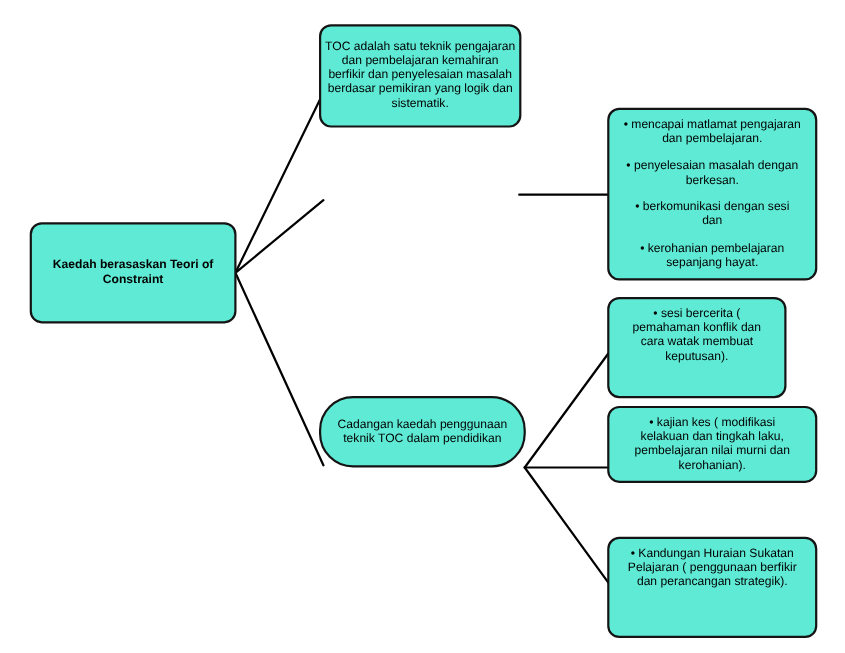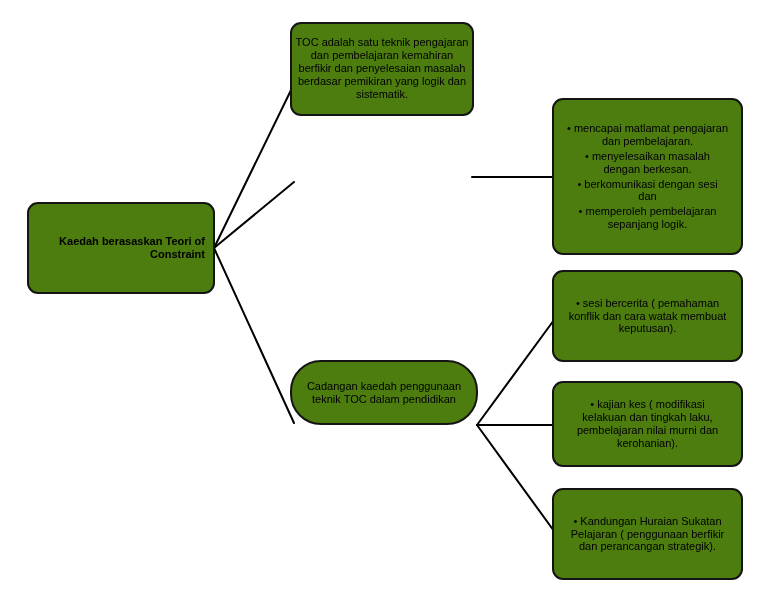--- a/index.html
+++ b/index.html
@@ -24,50 +24,50 @@
     height: 594px;
   }
   .connectors line {
     stroke: #000000;
     stroke-width: 2;
     stroke-linecap: round;
   }
   .node {
     position: absolute;
     box-sizing: border-box;
-    background: #4d7c0f;
+    background: #5eead4;
     border: 2px solid #141414;
     border-radius: 11px;
     display: flex;
     flex-direction: column;
     align-items: center;
     justify-content: center;
     text-align: center;
     font-size: 11px;
     line-height: 1.18;
     padding: 6px 8px;
   }
   .node.top-align {
     justify-content: flex-start;
     padding-top: 12px;
     padding-left: 3px;
     padding-right: 3px;
   }
-  .node.bold { font-weight: bold; text-align: right; }
-  .node.bullets { padding: 6px 13px; }
+  .node.bold { font-weight: bold; }
+  .node.bullets { padding: 6px 13px; justify-content: space-between; }
   .node.bullets .bullet-item { margin: 1px 0; }
 
   
   #node-root               { left: 27px;  top: 202px; width: 188px; height: 92px; }
   #node-definition         { left: 290px; top: 22px;  width: 184px; height: 94px; }
   #node-kelebihan          { left: 291px; top: 132px; width: 182px; height: 90px; }
   #node-kelebihan-details  { left: 552px; top: 98px;  width: 191px; height: 157px; }
   #node-cadangan           { left: 290px; top: 360px; width: 188px; height: 65px; border-radius: 31px; }
-  #node-cadangan-detail-1  { left: 552px; top: 270px; width: 191px; height: 92px; }
-  #node-cadangan-detail-2  { left: 552px; top: 381px; width: 191px; height: 86px; }
+  #node-cadangan-detail-1  { left: 552px; top: 270px; width: 163px; height: 92px; }
+  #node-cadangan-detail-2  { left: 552px; top: 369px; width: 191px; height: 70px; }
   #node-cadangan-detail-3  { left: 552px; top: 488px; width: 191px; height: 92px; }
 </style>
 </head>
 <body>
 
 <div class="canvas">
 
   <svg class="connectors" viewBox="0 0 768 594" xmlns="http://www.w3.org/2000/svg">
     <line x1="214" y1="248" x2="294" y2="84"></line>
     <line x1="214" y1="248" x2="294" y2="182"></line>
@@ -82,23 +82,23 @@
     <span>Kaedah berasaskan Teori of Constraint</span>
   </div>
 
   <div id="node-definition" class="node top-align">
     <span>TOC adalah satu teknik pengajaran dan pembelajaran kemahiran berfikir dan penyelesaian masalah berdasar pemikiran yang logik dan sistematik.</span>
   </div>
 
 
   <div id="node-kelebihan-details" class="node bullets">
     <div class="bullet-item">• mencapai matlamat pengajaran dan pembelajaran.</div>
-    <div class="bullet-item">• menyelesaikan masalah dengan berkesan.</div>
+    <div class="bullet-item">• penyelesaian masalah dengan berkesan.</div>
     <div class="bullet-item">• berkomunikasi dengan sesi dan</div>
-    <div class="bullet-item">• memperoleh pembelajaran sepanjang logik.</div>
+    <div class="bullet-item">• kerohanian pembelajaran sepanjang hayat.</div>
   </div>
 
   <div id="node-cadangan" class="node">
     <span>Cadangan kaedah penggunaan teknik TOC dalam pendidikan</span>
   </div>
 
   <div id="node-cadangan-detail-1" class="node bullets">
     <div class="bullet-item">• sesi bercerita ( pemahaman konflik dan cara watak membuat keputusan).</div>
   </div>
 

